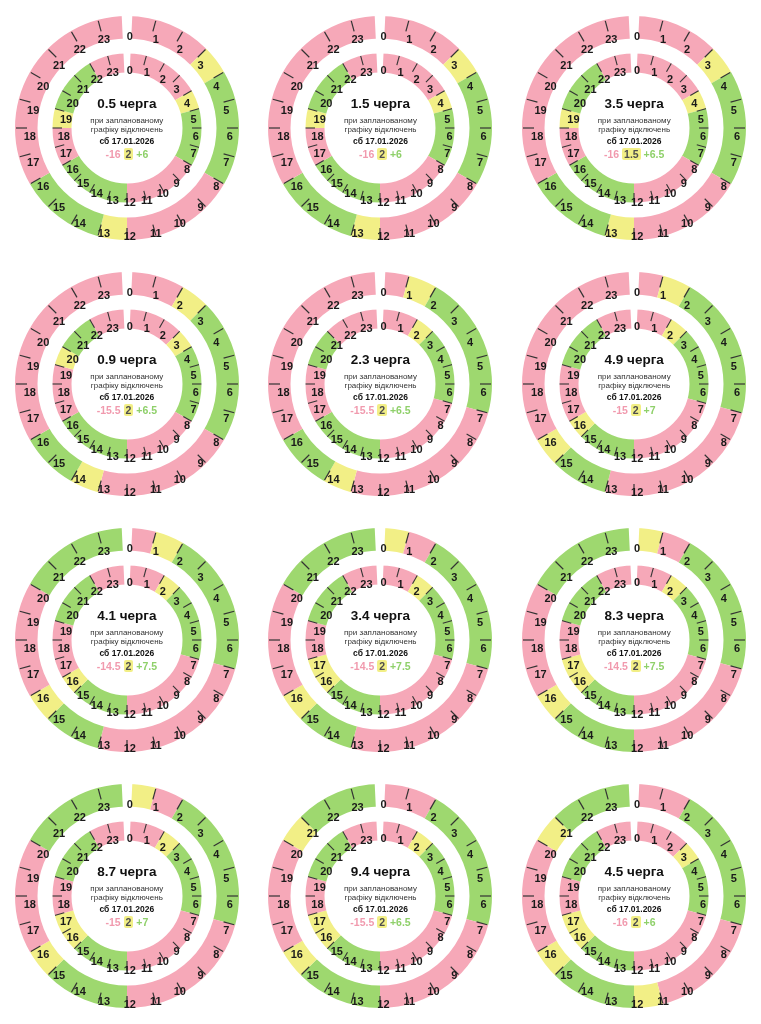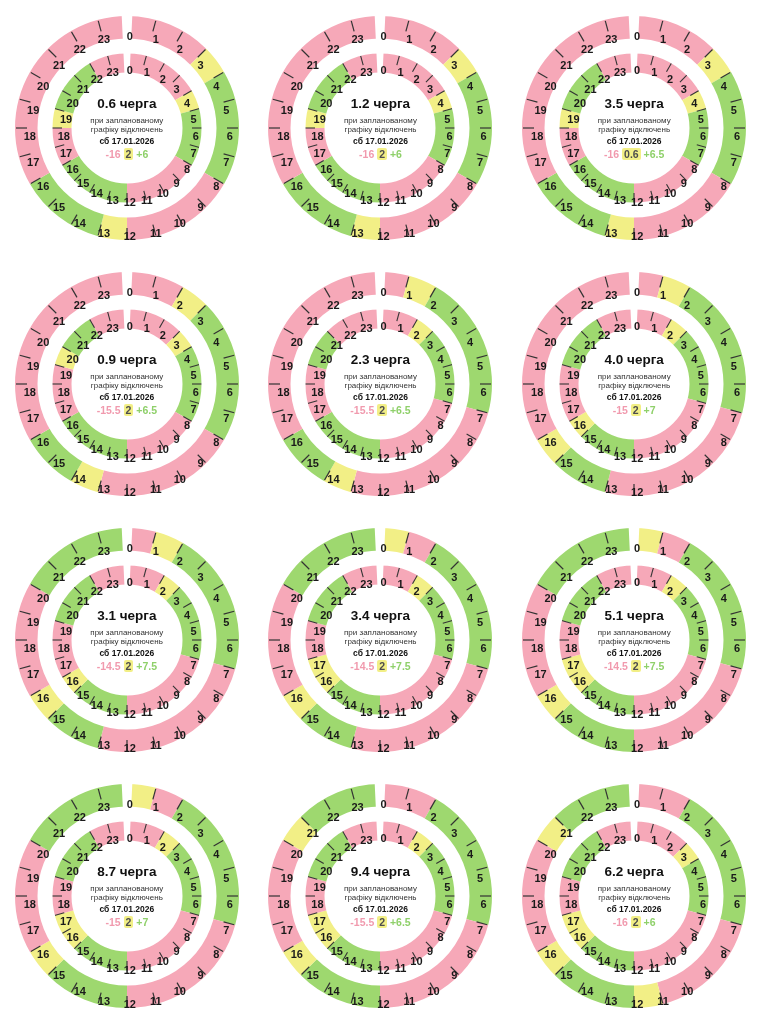--- a/index.html
+++ b/index.html
@@ -163,21 +163,21 @@
             <div class="lbl inner" style="left: 61.8423px; top: 91px;">20</div>
             <div class="lbl outer" style="left: 48.2893px; top: 53.2893px;">21</div>
             <div class="lbl inner" style="left: 72.331px; top: 77.331px;">21</div>
             <div class="lbl outer" style="left: 69px; top: 37.3975px;">22</div>
             <div class="lbl inner" style="left: 86px; top: 66.8423px;">22</div>
             <div class="lbl outer" style="left: 93.1181px; top: 27.4074px;">23</div>
             <div class="lbl inner" style="left: 101.918px; top: 60.2489px;">23</div>
           </div>
         </div>
         <div class="center">
-          <div class="c-title">0.6 черга</div>
+          <div class="c-title">0.5 черга</div>
           <div class="c-sub">при запланованому</div>
           <div class="c-sub">графіку відключень</div>
           <div class="c-date">сб 17.01.2026</div>
           <div class="c-nums"><span class="neg">-16</span> <span class="mid">2</span> <span class="pos">+6</span></div>
         </div>
       </div>
     </div>
     <div class="cell">
       <div class="dial">
         <div class="rings">
@@ -297,21 +297,21 @@
             <div class="lbl inner" style="left: 61.8423px; top: 91px;">20</div>
             <div class="lbl outer" style="left: 48.2893px; top: 53.2893px;">21</div>
             <div class="lbl inner" style="left: 72.331px; top: 77.331px;">21</div>
             <div class="lbl outer" style="left: 69px; top: 37.3975px;">22</div>
             <div class="lbl inner" style="left: 86px; top: 66.8423px;">22</div>
             <div class="lbl outer" style="left: 93.1181px; top: 27.4074px;">23</div>
             <div class="lbl inner" style="left: 101.918px; top: 60.2489px;">23</div>
           </div>
         </div>
         <div class="center">
-          <div class="c-title">1.2 черга</div>
+          <div class="c-title">1.5 черга</div>
           <div class="c-sub">при запланованому</div>
           <div class="c-sub">графіку відключень</div>
           <div class="c-date">сб 17.01.2026</div>
           <div class="c-nums"><span class="neg">-16</span> <span class="mid">2</span> <span class="pos">+6</span></div>
         </div>
       </div>
     </div>
     <div class="cell">
       <div class="dial">
         <div class="rings">
@@ -435,21 +435,21 @@
             <div class="lbl inner" style="left: 86px; top: 66.8423px;">22</div>
             <div class="lbl outer" style="left: 93.1181px; top: 27.4074px;">23</div>
             <div class="lbl inner" style="left: 101.918px; top: 60.2489px;">23</div>
           </div>
         </div>
         <div class="center">
           <div class="c-title">3.5 черга</div>
           <div class="c-sub">при запланованому</div>
           <div class="c-sub">графіку відключень</div>
           <div class="c-date">сб 17.01.2026</div>
-          <div class="c-nums"><span class="neg">-16</span> <span class="mid">0.6</span> <span class="pos">+6.5</span></div>
+          <div class="c-nums"><span class="neg">-16</span> <span class="mid">1.5</span> <span class="pos">+6.5</span></div>
         </div>
       </div>
     </div>
     <div class="cell">
       <div class="dial">
         <div class="rings">
           <svg width="232" height="232" viewBox="0 0 232 232">
             <path d="M 116 4 A 112 112 0 0 1 172 19.00515477614286 L 160 39.78976446696939 A 88 88 0 0 0 116 28 Z" fill="#f6a8b8"></path>
             <path d="M 172 19.00515477614286 A 112 112 0 0 1 195.19595949289334 36.80404050710669 L 178.22539674441617 53.77460325558383 A 88 88 0 0 0 160 39.78976446696939 Z" fill="#f2ef86"></path>
             <path d="M 195.19595949289334 36.80404050710669 A 112 112 0 0 1 212.99484522385714 171.99999999999997 L 192.2102355330306 160 A 88 88 0 0 0 178.22539674441617 53.77460325558383 Z" fill="#9ed86f"></path>
@@ -832,21 +832,21 @@
             <div class="lbl inner" style="left: 61.8423px; top: 91px;">20</div>
             <div class="lbl outer" style="left: 48.2893px; top: 53.2893px;">21</div>
             <div class="lbl inner" style="left: 72.331px; top: 77.331px;">21</div>
             <div class="lbl outer" style="left: 69px; top: 37.3975px;">22</div>
             <div class="lbl inner" style="left: 86px; top: 66.8423px;">22</div>
             <div class="lbl outer" style="left: 93.1181px; top: 27.4074px;">23</div>
             <div class="lbl inner" style="left: 101.918px; top: 60.2489px;">23</div>
           </div>
         </div>
         <div class="center">
-          <div class="c-title">4.0 черга</div>
+          <div class="c-title">4.9 черга</div>
           <div class="c-sub">при запланованому</div>
           <div class="c-sub">графіку відключень</div>
           <div class="c-date">сб 17.01.2026</div>
           <div class="c-nums"><span class="neg">-15</span> <span class="mid">2</span> <span class="pos">+7</span></div>
         </div>
       </div>
     </div>
     <div class="cell">
       <div class="dial">
         <div class="rings">
@@ -967,21 +967,21 @@
             <div class="lbl inner" style="left: 61.8423px; top: 91px;">20</div>
             <div class="lbl outer" style="left: 48.2893px; top: 53.2893px;">21</div>
             <div class="lbl inner" style="left: 72.331px; top: 77.331px;">21</div>
             <div class="lbl outer" style="left: 69px; top: 37.3975px;">22</div>
             <div class="lbl inner" style="left: 86px; top: 66.8423px;">22</div>
             <div class="lbl outer" style="left: 93.1181px; top: 27.4074px;">23</div>
             <div class="lbl inner" style="left: 101.918px; top: 60.2489px;">23</div>
           </div>
         </div>
         <div class="center">
-          <div class="c-title">3.1 черга</div>
+          <div class="c-title">4.1 черга</div>
           <div class="c-sub">при запланованому</div>
           <div class="c-sub">графіку відключень</div>
           <div class="c-date">сб 17.01.2026</div>
           <div class="c-nums"><span class="neg">-14.5</span> <span class="mid">2</span> <span class="pos">+7.5</span></div>
         </div>
       </div>
     </div>
     <div class="cell">
       <div class="dial">
         <div class="rings">
@@ -1237,21 +1237,21 @@
             <div class="lbl inner" style="left: 61.8423px; top: 91px;">20</div>
             <div class="lbl outer" style="left: 48.2893px; top: 53.2893px;">21</div>
             <div class="lbl inner" style="left: 72.331px; top: 77.331px;">21</div>
             <div class="lbl outer" style="left: 69px; top: 37.3975px;">22</div>
             <div class="lbl inner" style="left: 86px; top: 66.8423px;">22</div>
             <div class="lbl outer" style="left: 93.1181px; top: 27.4074px;">23</div>
             <div class="lbl inner" style="left: 101.918px; top: 60.2489px;">23</div>
           </div>
         </div>
         <div class="center">
-          <div class="c-title">5.1 черга</div>
+          <div class="c-title">8.3 черга</div>
           <div class="c-sub">при запланованому</div>
           <div class="c-sub">графіку відключень</div>
           <div class="c-date">сб 17.01.2026</div>
           <div class="c-nums"><span class="neg">-14.5</span> <span class="mid">2</span> <span class="pos">+7.5</span></div>
         </div>
       </div>
     </div>
     <div class="cell">
       <div class="dial">
         <div class="rings">
@@ -1643,21 +1643,21 @@
             <div class="lbl inner" style="left: 61.8423px; top: 91px;">20</div>
             <div class="lbl outer" style="left: 48.2893px; top: 53.2893px;">21</div>
             <div class="lbl inner" style="left: 72.331px; top: 77.331px;">21</div>
             <div class="lbl outer" style="left: 69px; top: 37.3975px;">22</div>
             <div class="lbl inner" style="left: 86px; top: 66.8423px;">22</div>
             <div class="lbl outer" style="left: 93.1181px; top: 27.4074px;">23</div>
             <div class="lbl inner" style="left: 101.918px; top: 60.2489px;">23</div>
           </div>
         </div>
         <div class="center">
-          <div class="c-title">6.2 черга</div>
+          <div class="c-title">4.5 черга</div>
           <div class="c-sub">при запланованому</div>
           <div class="c-sub">графіку відключень</div>
           <div class="c-date">сб 17.01.2026</div>
           <div class="c-nums"><span class="neg">-16</span> <span class="mid">2</span> <span class="pos">+6</span></div>
         </div>
       </div>
     </div>
   </div>
 
 </body></html>

